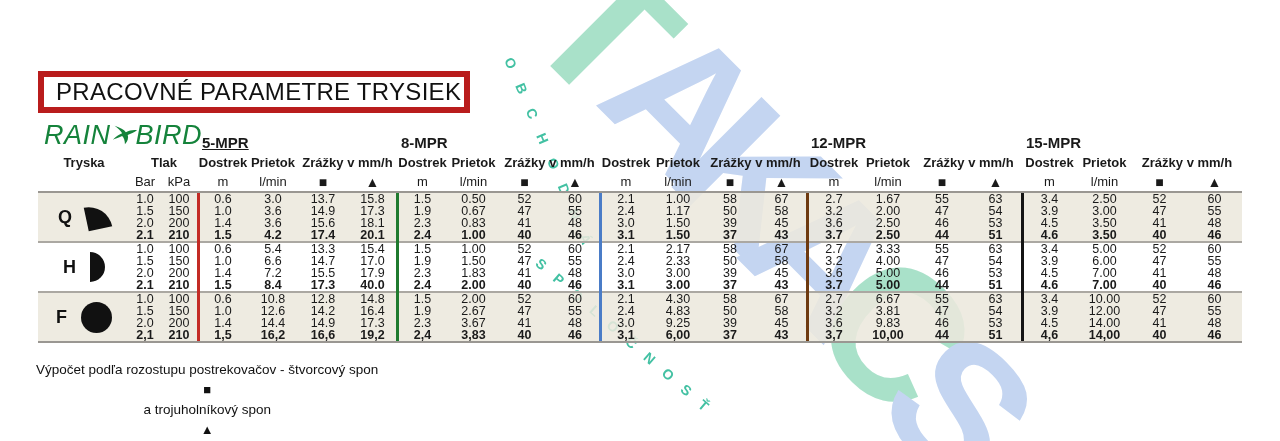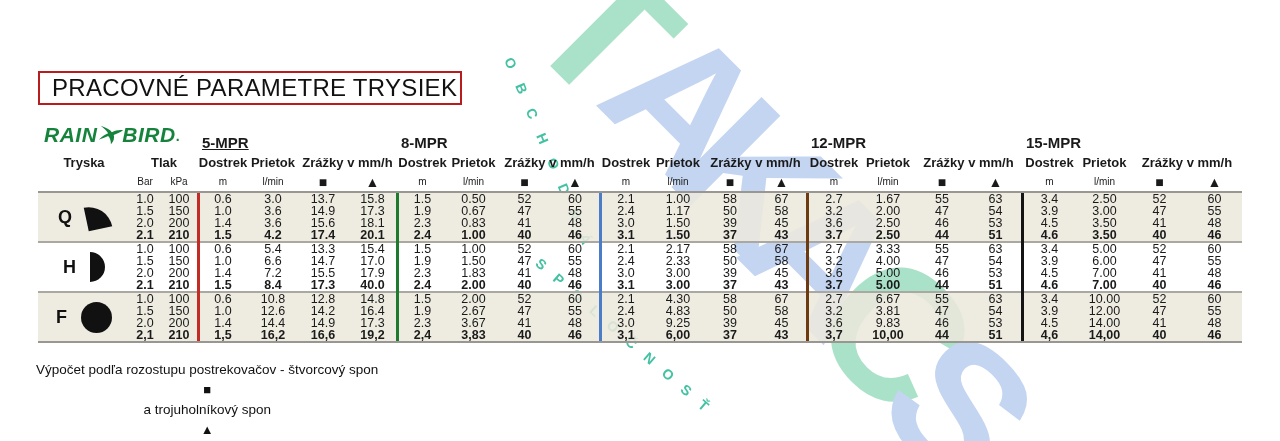--- a/index.html
+++ b/index.html
@@ -17,38 +17,38 @@
   .wl3{left:688px;top:88px;}
   .wl4{left:758px;top:164px;}
   .wl5{left:828px;top:240px;}
   .wl6{left:898px;top:316px;}
   .wsmall{position:absolute;color:#43c1a3;font-size:14px;font-weight:600;white-space:nowrap;
           transform-origin:0 0;}
   .ws1{left:516px;top:55px;transform:rotate(67deg);letter-spacing:17px;}
   .ws2{left:543px;top:255px;transform:rotate(41deg);letter-spacing:14px;}
 
   
-  .titlebox{position:absolute;left:38px;top:71px;width:408px;height:30px;border:2px solid #b91c1c;
+  .titlebox{position:absolute;left:38px;top:71px;width:408px;height:30px;border:6px solid #b91c1c;
             display:flex;align-items:center;padding-left:12px;z-index:5;background:transparent;}
   .titletext{font-size:24px;letter-spacing:0.3px;color:#111;white-space:nowrap;}
 
   
   .logo{position:absolute;left:44px;top:124px;z-index:5;display:flex;align-items:flex-end;color:#15833b;}
-  .lw{font-style:italic;font-weight:700;font-size:21px;letter-spacing:0.5px;line-height:22px;}
+  .lw{font-style:italic;font-weight:400;font-size:27px;letter-spacing:0.5px;line-height:22px;}
   .bird{width:28px;height:22px;margin:0 -2px 0 -1px;}
   .ldot{font-weight:800;font-size:14px;line-height:20px;}
 
   
   :root{--cols:92px 30px 38px 50px 50px 50px 49px 51px 51px 51px 50px 52px 52px 52px 51px 54px 54px 54px 53px 55px 55px 55px 55px;}
   .tbl{position:absolute;left:38px;top:133px;width:1204px;z-index:5;}
   .thead{display:grid;grid-template-columns:var(--cols);grid-template-rows:20px 20px 18px;
          border-bottom:2px solid #9a9792;}
   .gname{font-weight:700;font-size:15px;line-height:20px;text-align:left;padding-left:4px;white-space:nowrap;}
   .hb{font-weight:700;font-size:13px;line-height:20px;text-align:center;white-space:nowrap;}
-  .hu{font-size:10px;line-height:18px;text-align:center;white-space:nowrap;}
+  .hu{font-size:13px;line-height:18px;text-align:center;white-space:nowrap;}
   .hicon{font-size:14px;line-height:18px;}
 
   .band{display:grid;grid-template-columns:var(--cols);grid-auto-rows:12px;grid-auto-flow:row;}
   .band.bg1{background:rgba(235,232,221,0.87);}
   .sep{height:2px;background:#aba8a2;}
   .bbar{height:2px;background:#9a9792;}
   .c{font-size:12.5px;line-height:12px;text-align:center;white-space:nowrap;}
   .bold{font-weight:700;}
 
   .labelcell{grid-column:1;grid-row:1 / span 4;display:flex;align-items:center;justify-content:center;gap:14px;}

